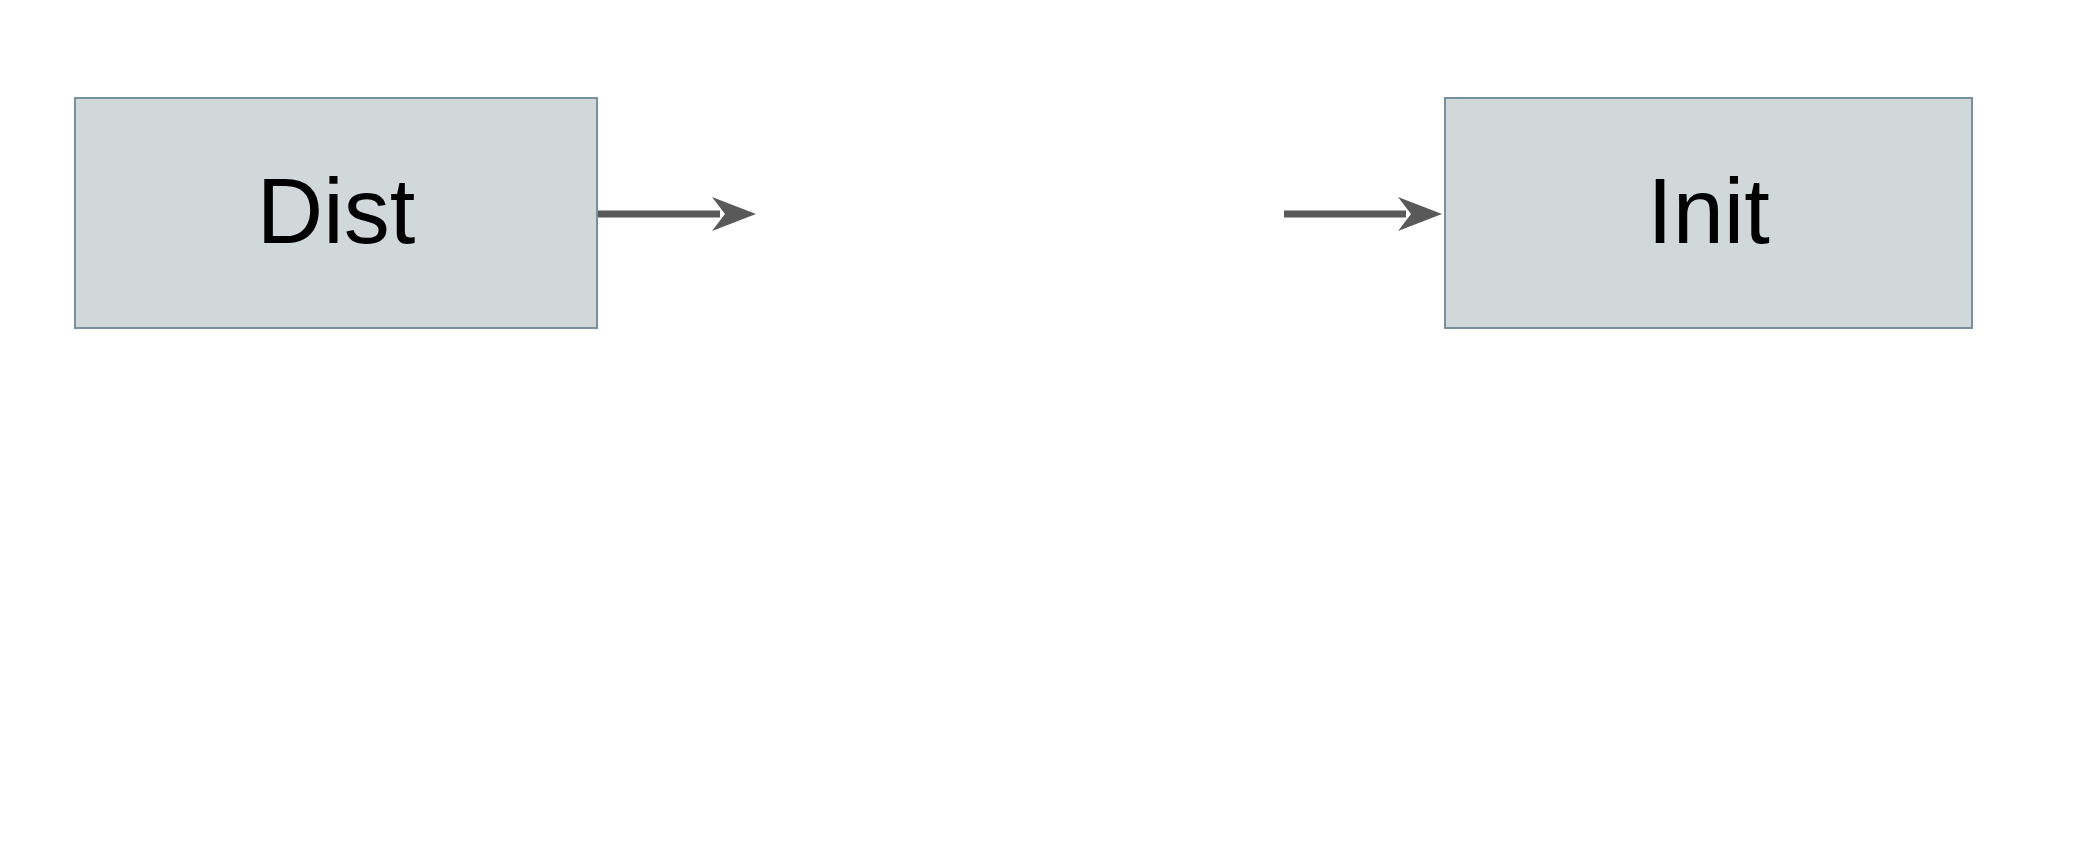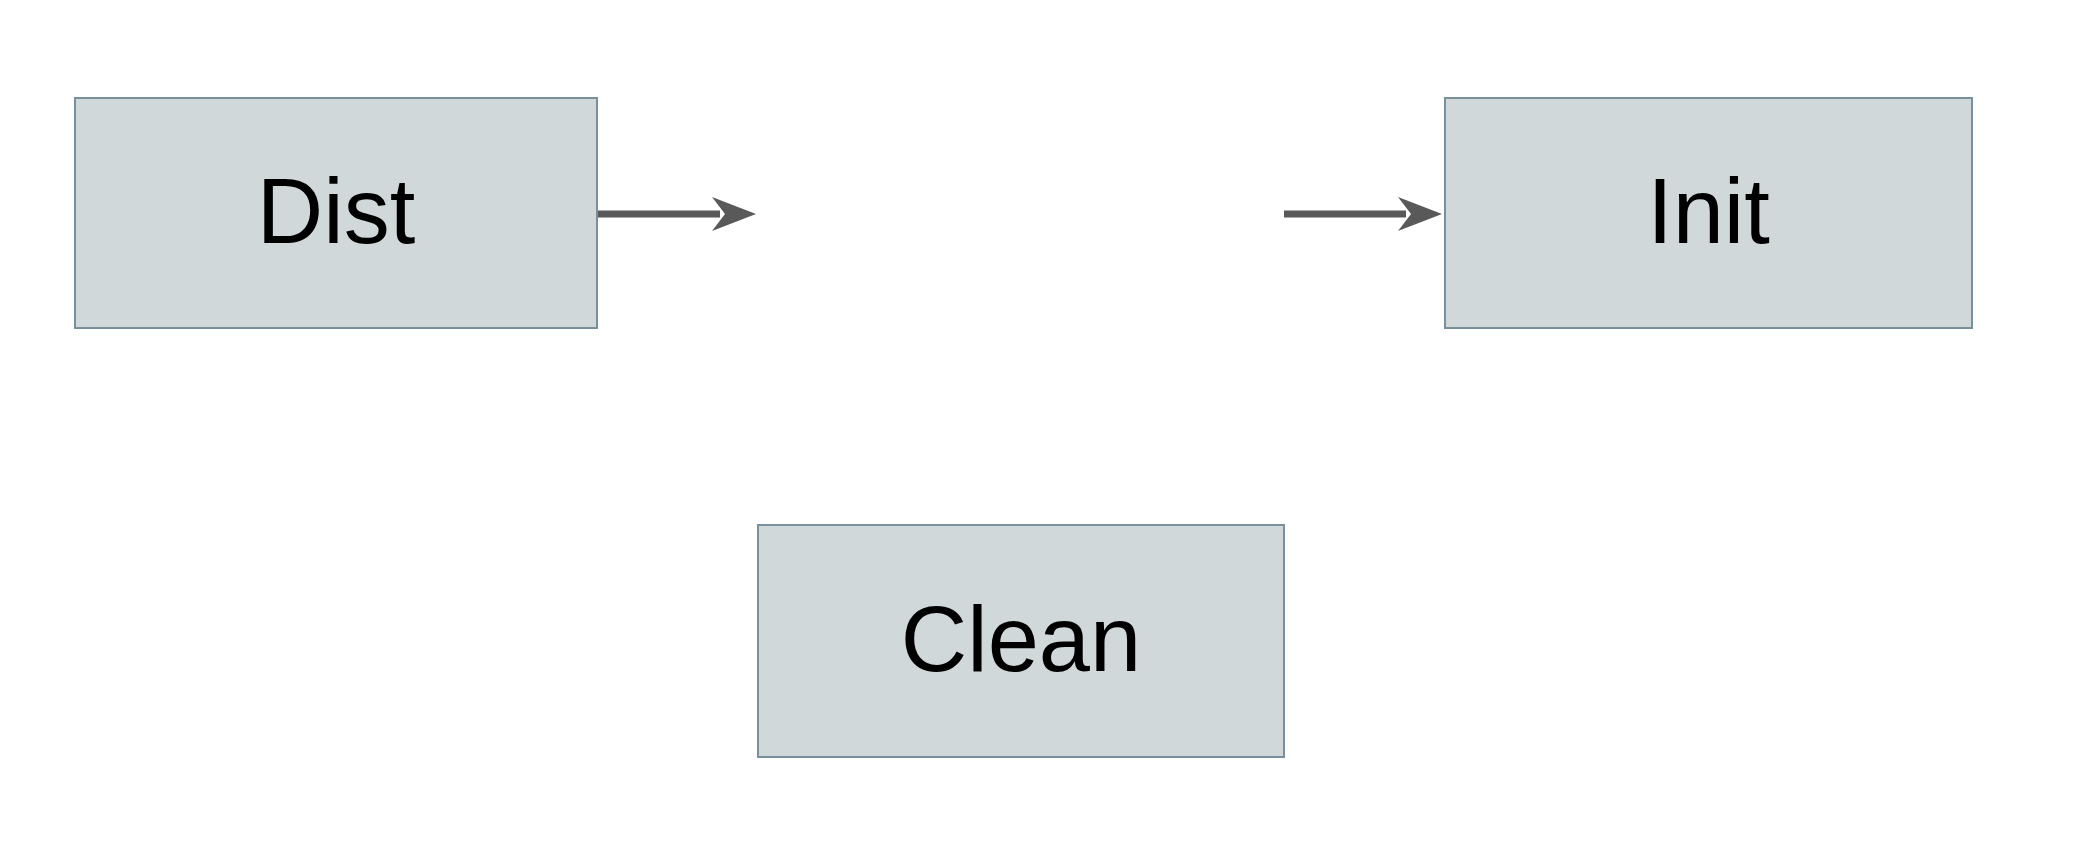--- a/index.html
+++ b/index.html
@@ -65,17 +65,14 @@
 
   <svg class="arrow arrow-2" viewBox="0 0 158 40" preserveAspectRatio="none" aria-hidden="true">
     <line x1="0" y1="20" x2="122" y2="20"></line>
     <polygon points="114,3 158,20 114,37 127,20"></polygon>
   </svg>
 
   <div class="node node-init">
     <span class="label">Init</span>
   </div>
 
-  <div class="node node-clean">
-    <span class="label">Clean</span>
-  </div>
 
 </div>
 
 </body></html>

